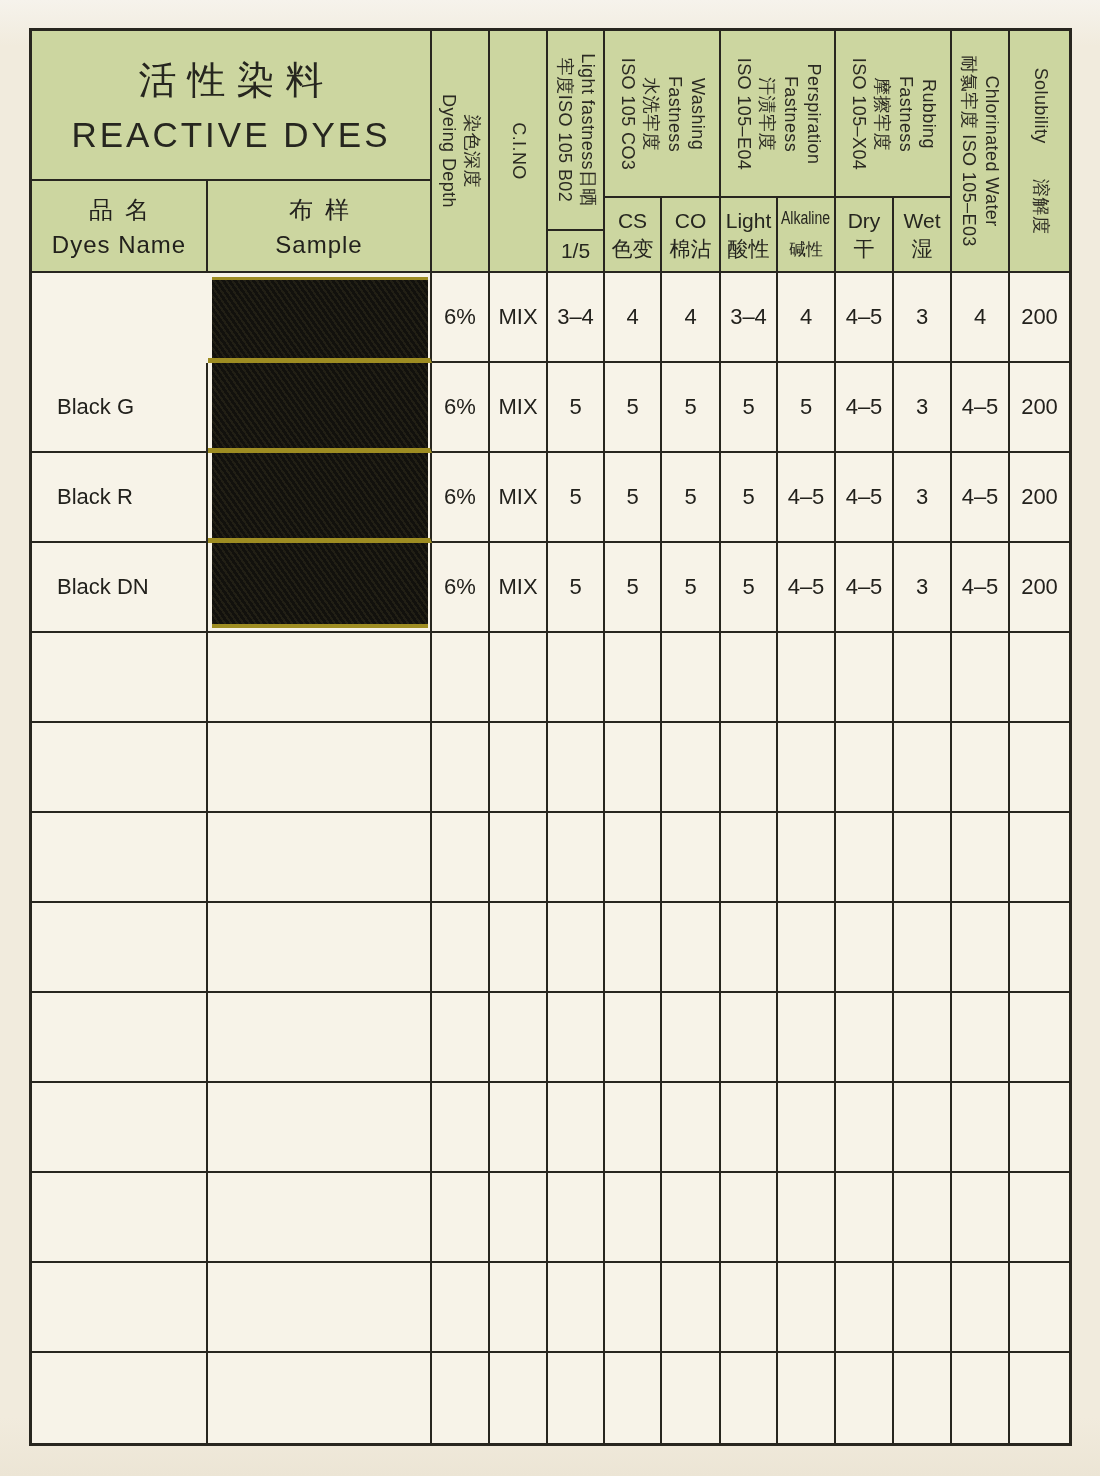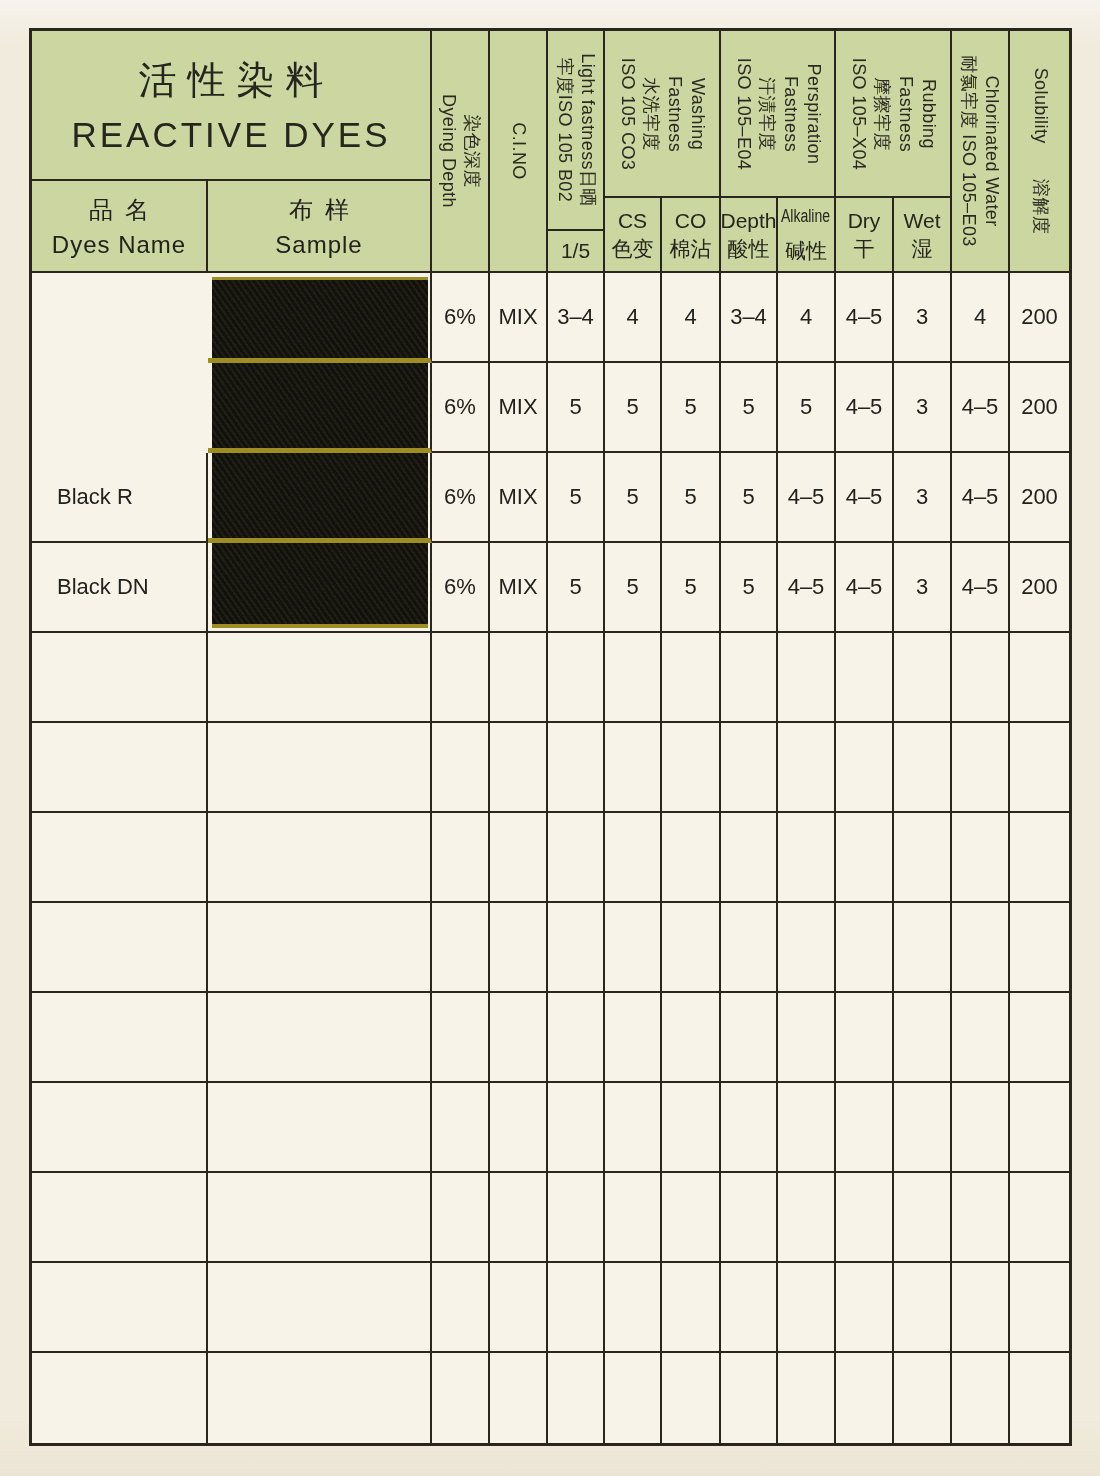--- a/index.html
+++ b/index.html
@@ -58,21 +58,21 @@
   }
   .vh242{width:232px;}
   .vh200{width:192px;}
   .vh167{width:158px;}
   .solub-line{word-spacing:30px;}
 
   
   .sub{display:flex;flex-direction:column;align-items:center;justify-content:center;
        text-align:center;white-space:pre-line;font-size:21px;line-height:1.32;color:#26261f;}
   .alk-en{display:block;font-size:18px;transform:scaleX(.78);letter-spacing:0;}
-  .alk-zh{display:block;font-size:21px;margin-top:8px;}
+  .alk-zh{display:block;font-size:17px;margin-top:8px;}
 
   
   .name-cell{display:flex;align-items:center;padding-left:25px;font-size:22px;}
   .val-cell{display:flex;align-items:center;justify-content:center;font-size:22px;}
   .sample-cell{background:var(--paper);}
   .sample-cell.ymid{border-bottom:5px solid var(--selvage);}
   .swatch{
     position:absolute;top:0;bottom:0;left:4px;right:2px;
     background:var(--swatch);
     background-image:repeating-linear-gradient(55deg,rgba(96,88,52,.20) 0 2px,rgba(0,0,0,0) 2px 5px);
@@ -138,21 +138,21 @@
 棉沾</span>
     </div>
 
     <div class="cell hcell vcell" style="grid-area:1/8/3/10">
       <div class="vrot vh167">Perspiration
 Fastness
 汗渍牢度
 ISO 105–E04</div>
     </div>
     <div class="cell hcell sub" style="grid-area:3/8/5/9">
-      <span>Depth
+      <span>Light
 酸性</span>
     </div>
     <div class="cell hcell sub" style="grid-area:3/9/5/10">
       <span class="alk-en">Alkaline</span>
       <span class="alk-zh">碱性</span>
     </div>
 
     <div class="cell hcell vcell" style="grid-area:1/10/3/12">
       <div class="vrot vh167">Rubbing
 Fastness
@@ -187,20 +187,21 @@
       <div class="cell val-cell" style="grid-area: 5 / 4;">MIX</div>
       <div class="cell val-cell" style="grid-area: 5 / 5;">3–4</div>
       <div class="cell val-cell" style="grid-area: 5 / 6;">4</div>
       <div class="cell val-cell" style="grid-area: 5 / 7;">4</div>
       <div class="cell val-cell" style="grid-area: 5 / 8;">3–4</div>
       <div class="cell val-cell" style="grid-area: 5 / 9;">4</div>
       <div class="cell val-cell" style="grid-area: 5 / 10;">4–5</div>
       <div class="cell val-cell" style="grid-area: 5 / 11;">3</div>
       <div class="cell val-cell" style="grid-area: 5 / 12;">4</div>
       <div class="cell val-cell lastcol" style="grid-area: 5 / 13;">200</div>
+      <div class="cell name-cell" style="grid-area: 6 / 1;">Black G</div>
       <div class="cell sample-cell ymid" style="grid-area: 6 / 2;">
         <div class="swatch"></div>
       </div>
       <div class="cell val-cell" style="grid-area: 6 / 3;">6%</div>
       <div class="cell val-cell" style="grid-area: 6 / 4;">MIX</div>
       <div class="cell val-cell" style="grid-area: 6 / 5;">5</div>
       <div class="cell val-cell" style="grid-area: 6 / 6;">5</div>
       <div class="cell val-cell" style="grid-area: 6 / 7;">5</div>
       <div class="cell val-cell" style="grid-area: 6 / 8;">5</div>
       <div class="cell val-cell" style="grid-area: 6 / 9;">5</div>

